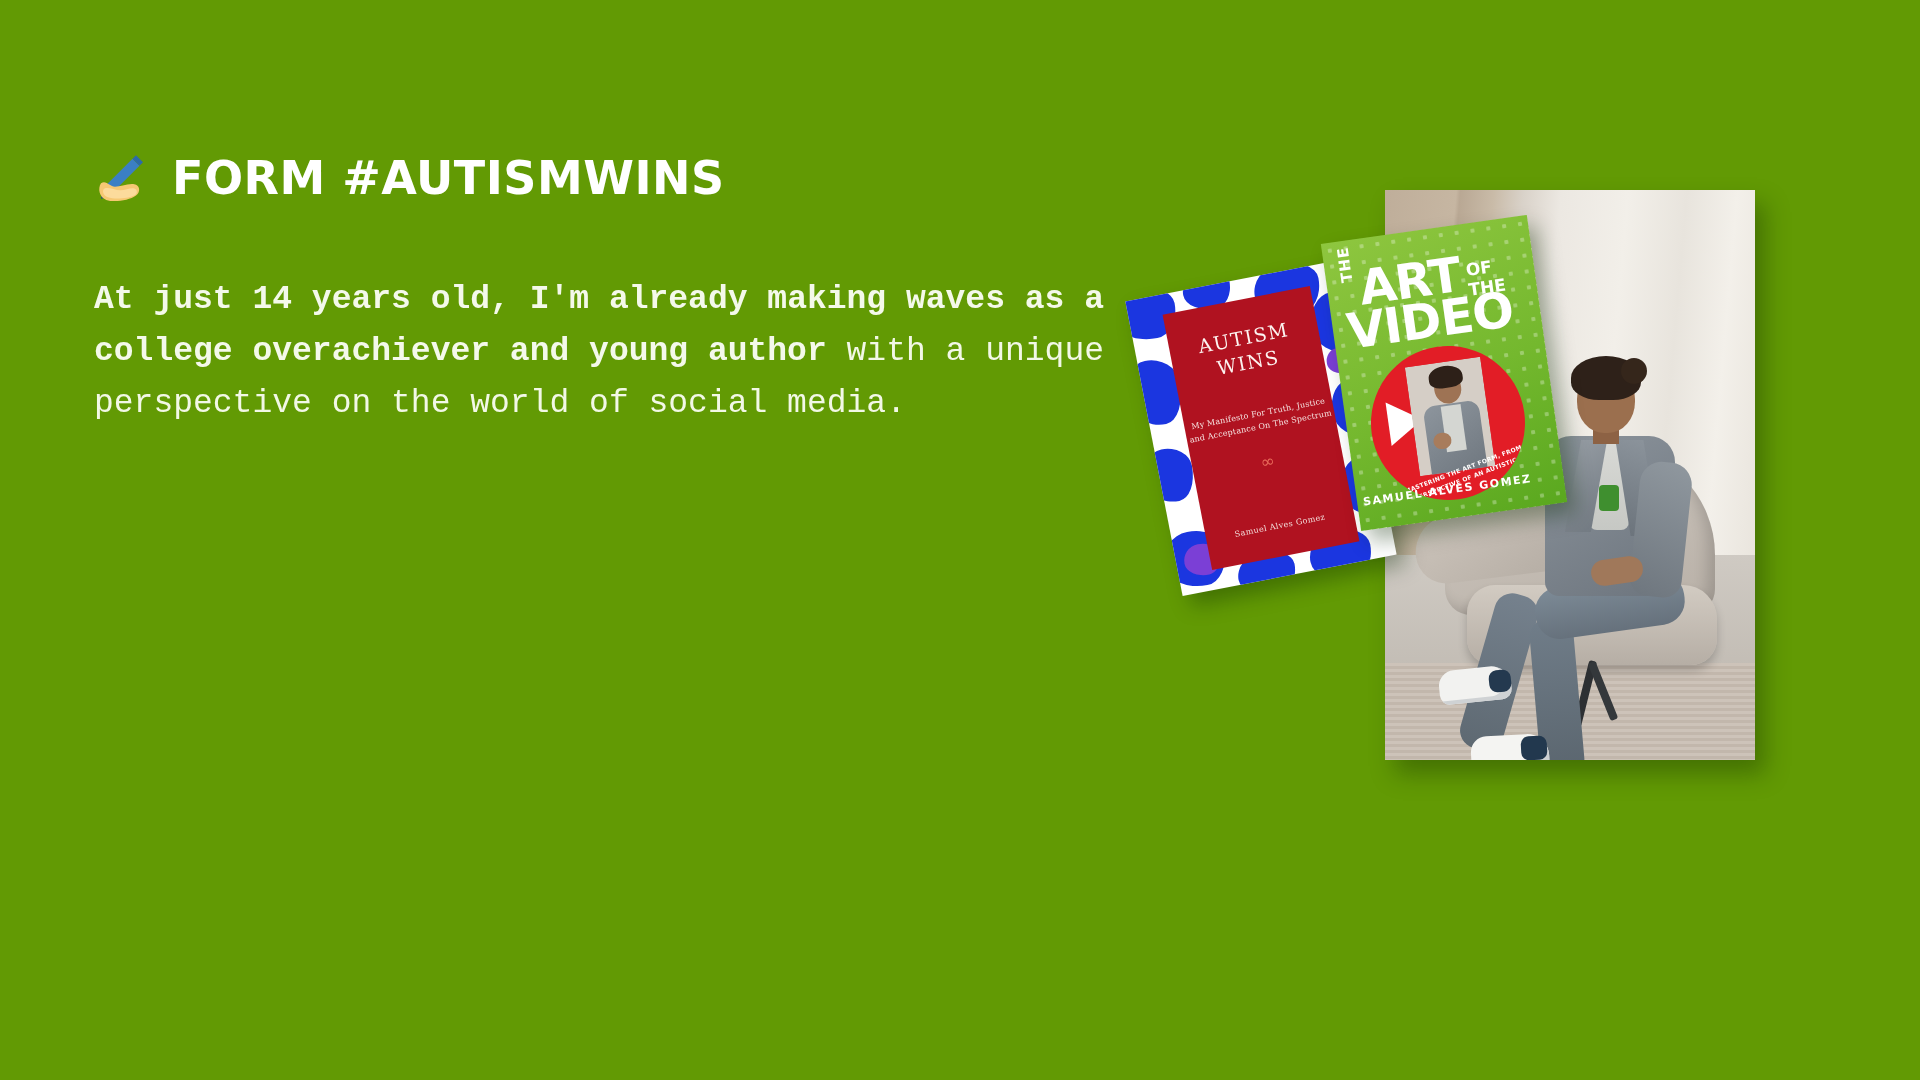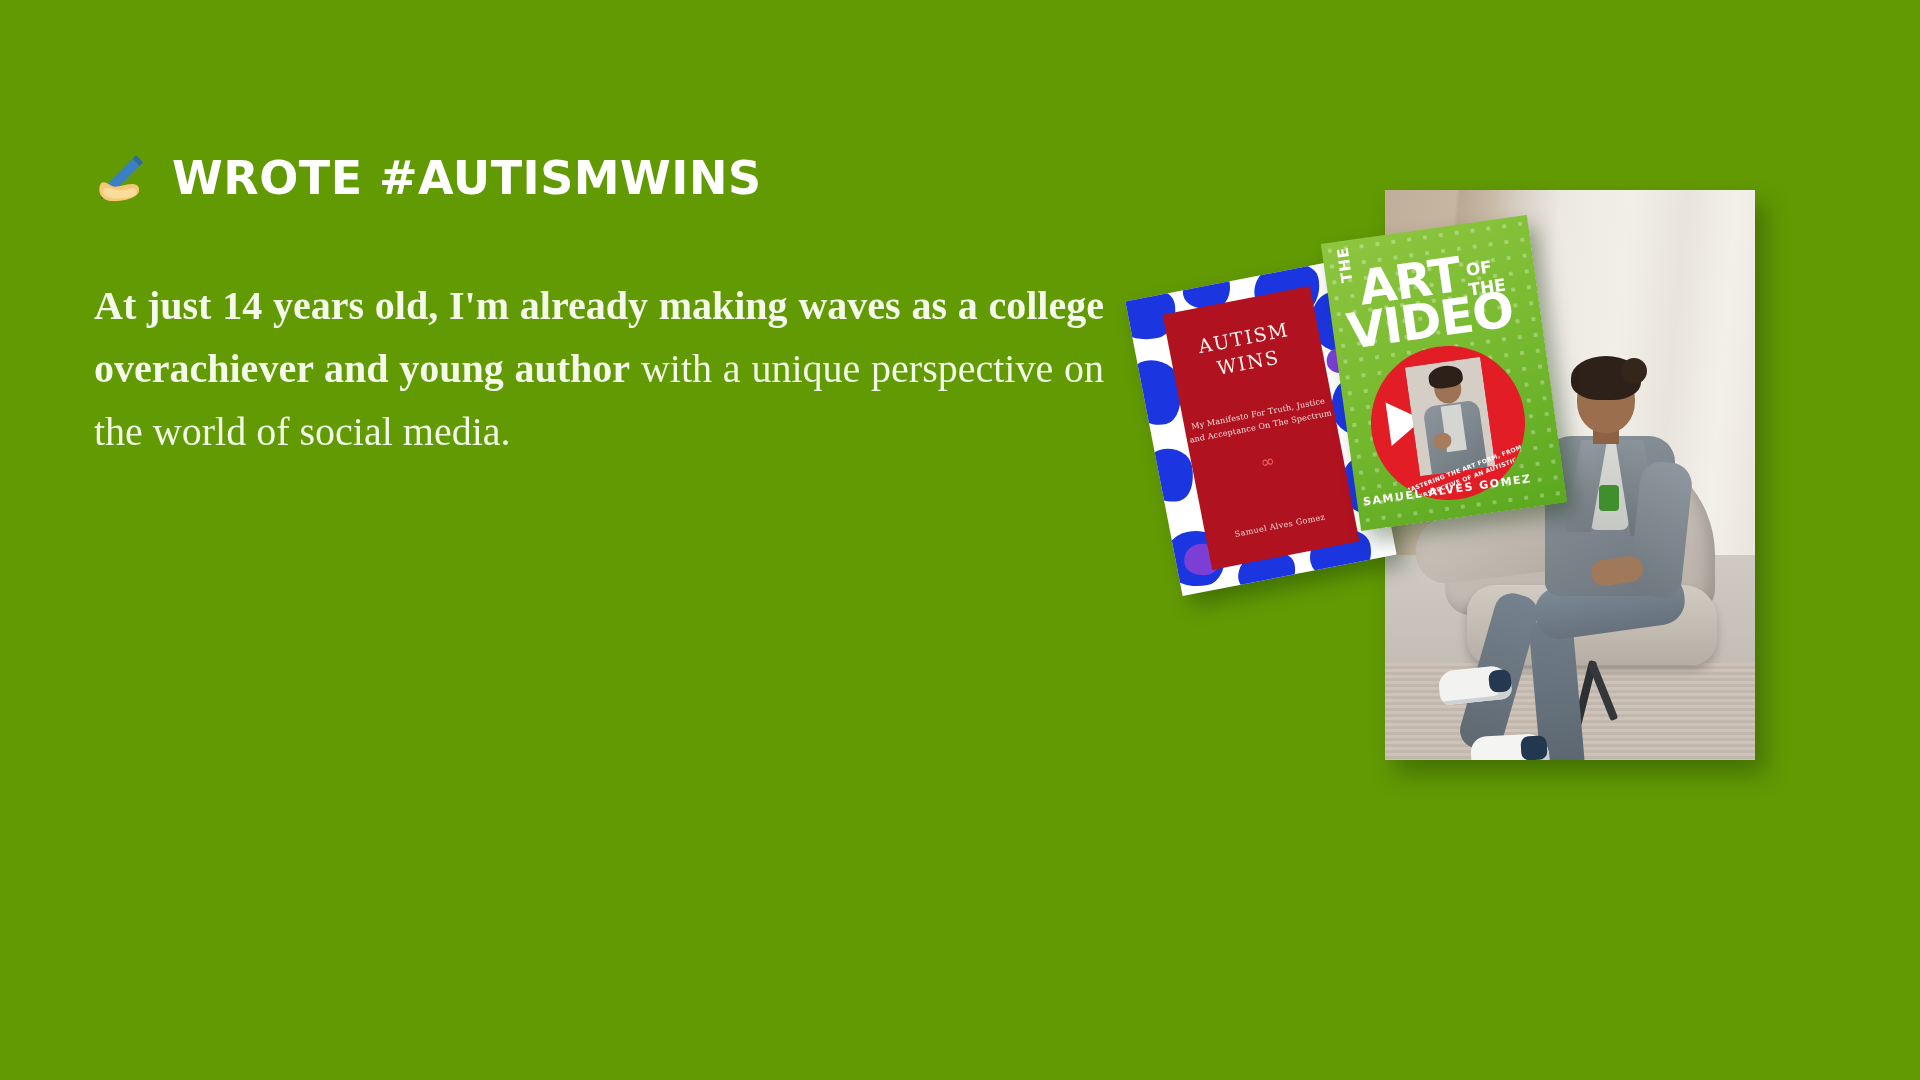--- a/index.html
+++ b/index.html
@@ -35,22 +35,22 @@
     font-family:"DejaVu Sans", sans-serif;
     font-weight:bold;
     font-size:46px;
     letter-spacing:.5px;
     color:#ffffff;
     line-height:1;
     white-space:nowrap;
   }
 
   .para {
-    font-family:Liberation Serif, serif;
-    font-size:40px;
+    font-family:Liberation Mono, monospace;
+    font-size:33px;
     line-height:1.58;
     color:#f2f8e6;
     text-align:justify;
     width:1010px;
     font-weight:300;
   }
   .para.p1 { margin-bottom:56px; }
   .para b { font-weight:bold; color:#f4f9ea; }
 
   
@@ -351,21 +351,21 @@
   <div class="text-col">
 
     <div class="headline">
       <svg class="headline-icon" viewBox="0 0 64 64">
         <path d="M10 44 L44 10 L52 18 L18 52 Z" fill="#3b7fc4"></path>
         <path d="M44 10 L52 18 L56 14 L48 6 Z" fill="#2c6aa8"></path>
         <path d="M10 44 L18 52 L8 56 Z" fill="#28527e"></path>
         <path d="M8 38 C4 44 6 54 14 57 C22 60 40 58 48 52 C54 47 52 40 46 39 C38 38 30 42 24 42 C18 42 14 34 8 38 Z" fill="#f6c873"></path>
         <path d="M12 44 C16 42 24 46 30 46 C36 46 42 43 46 44 C50 45 50 50 46 52 C40 55 24 57 16 54 C10 52 9 46 12 44 Z" fill="#fcdb9c"></path>
       </svg>
-      <span class="headline-text">WROTE #AUTISMWINS</span>
+      <span class="headline-text">FORM #AUTISMWINS</span>
     </div>
 
     <p class="para p1"><b>At just 14 years old, I'm already making waves as a college overachiever and young author</b><span> with a unique perspective on the world of social media.</span></p>
 
   </div>
 
   <div class="composite">
 
     <div class="photo-frame">
       <div class="photo">

